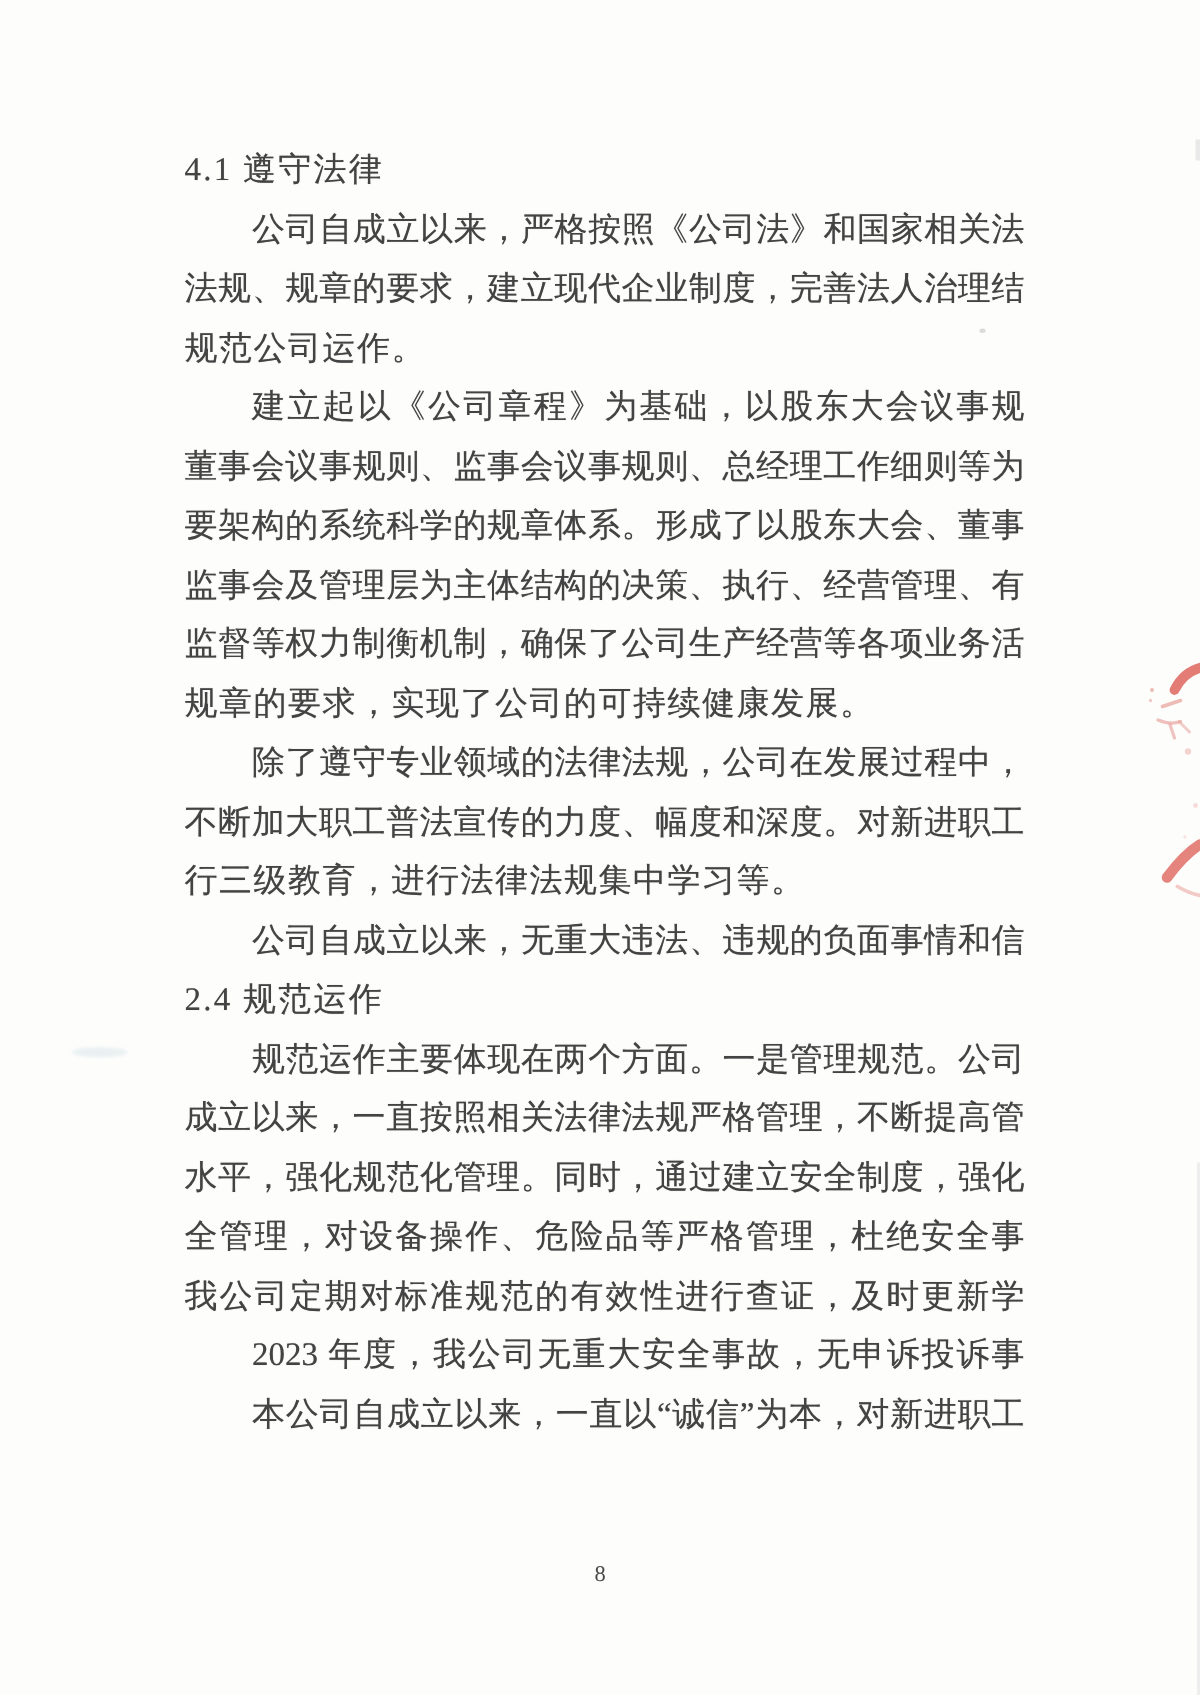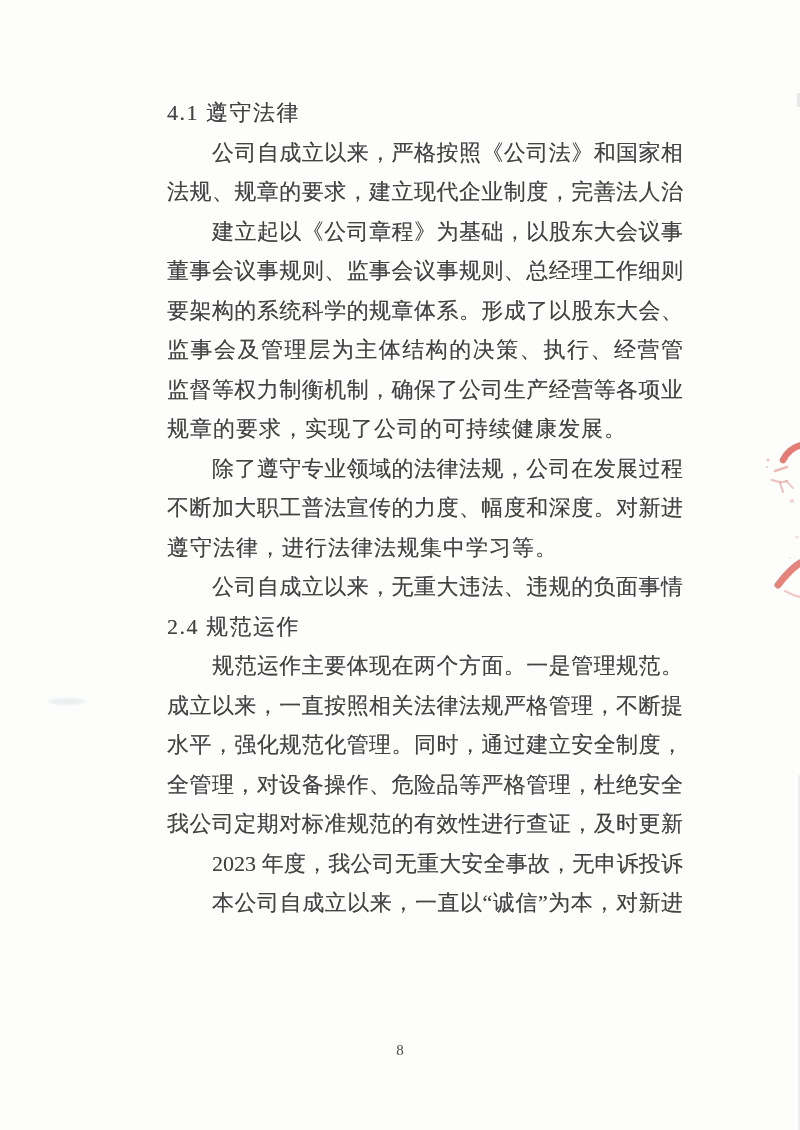--- a/index.html
+++ b/index.html
@@ -20,21 +20,20 @@
   }
   .line {
     height: 39.5px;
     line-height: 39.5px;
     font-size: 22px;
     color: #434343;
     letter-spacing: 1px;
     white-space: nowrap;
     overflow: hidden;
     text-shadow: 0 0 0.5px rgba(70,70,70,0.55);
-    margin-left: 44px;
   }
   .line.justify {
     white-space: normal;
     letter-spacing: 0;
     text-align: justify;
     text-align-last: justify;
   }
   .line.indent { padding-left: 45px; }
   .line.heading { letter-spacing: 1.5px; }
   .page-number {
@@ -82,29 +81,30 @@
 </style>
 </head>
 <body>
 
 <div class="page">
 
   <div class="textblock">
       <div class="line heading">4.1 遵守法律</div>
       <div class="line indent justify">公司自成立以来，严格按照《公司法》和国家相关法律、</div>
       <div class="line justify">法规、规章的要求，建立现代企业制度，完善法人治理结构，</div>
+      <div class="line">规范公司运作。</div>
       <div class="line indent justify">建立起以《公司章程》为基础，以股东大会议事规则、</div>
       <div class="line justify">董事会议事规则、监事会议事规则、总经理工作细则等为主</div>
       <div class="line justify">要架构的系统科学的规章体系。形成了以股东大会、董事会、</div>
       <div class="line justify">监事会及管理层为主体结构的决策、执行、经营管理、有效</div>
       <div class="line justify">监督等权力制衡机制，确保了公司生产经营等各项业务活动</div>
       <div class="line">规章的要求，实现了公司的可持续健康发展。</div>
       <div class="line indent justify">除了遵守专业领域的法律法规，公司在发展过程中，还</div>
       <div class="line justify">不断加大职工普法宣传的力度、幅度和深度。对新进职工进</div>
-      <div class="line">遵守法律，进行法律法规集中学习等。</div>
+      <div class="line">行三级教育，进行法律法规集中学习等。</div>
       <div class="line indent justify">公司自成立以来，无重大违法、违规的负面事情和信息</div>
       <div class="line heading">2.4 规范运作</div>
       <div class="line indent justify">规范运作主要体现在两个方面。一是管理规范。公司自</div>
       <div class="line justify">成立以来，一直按照相关法律法规严格管理，不断提高管理</div>
       <div class="line justify">水平，强化规范化管理。同时，通过建立安全制度，强化安</div>
       <div class="line justify">全管理，对设备操作、危险品等严格管理，杜绝安全事故。</div>
       <div class="line justify">我公司定期对标准规范的有效性进行查证，及时更新学习。</div>
       <div class="line indent justify">2023 年度，我公司无重大安全事故，无申诉投诉事件。</div>
       <div class="line indent justify">本公司自成立以来，一直以“诚信”为本，对新进职工进</div>
     </div>

